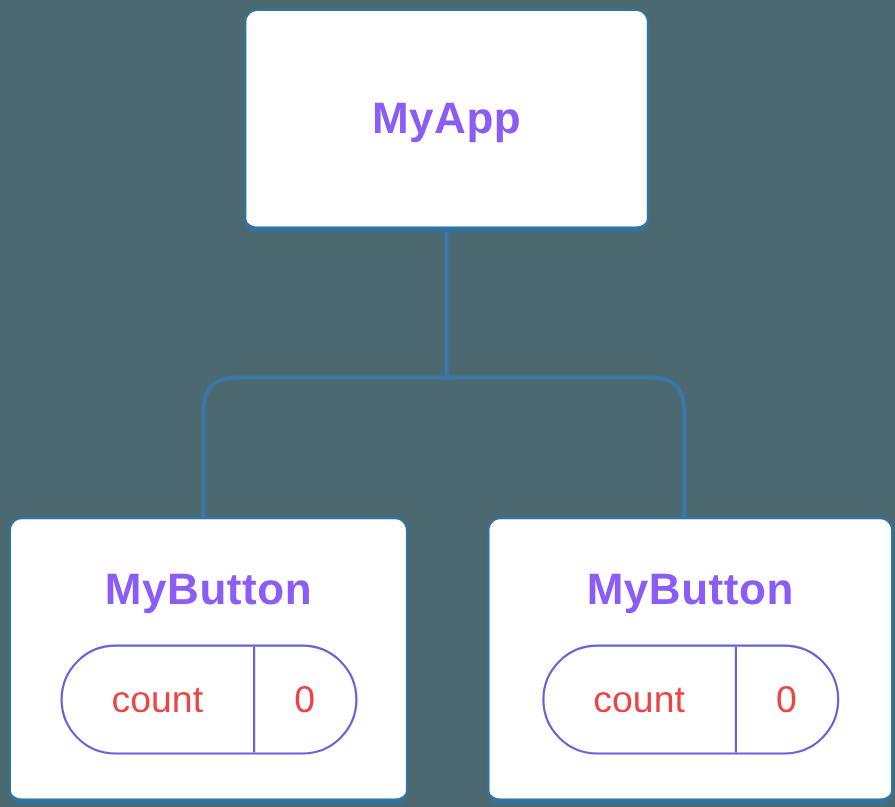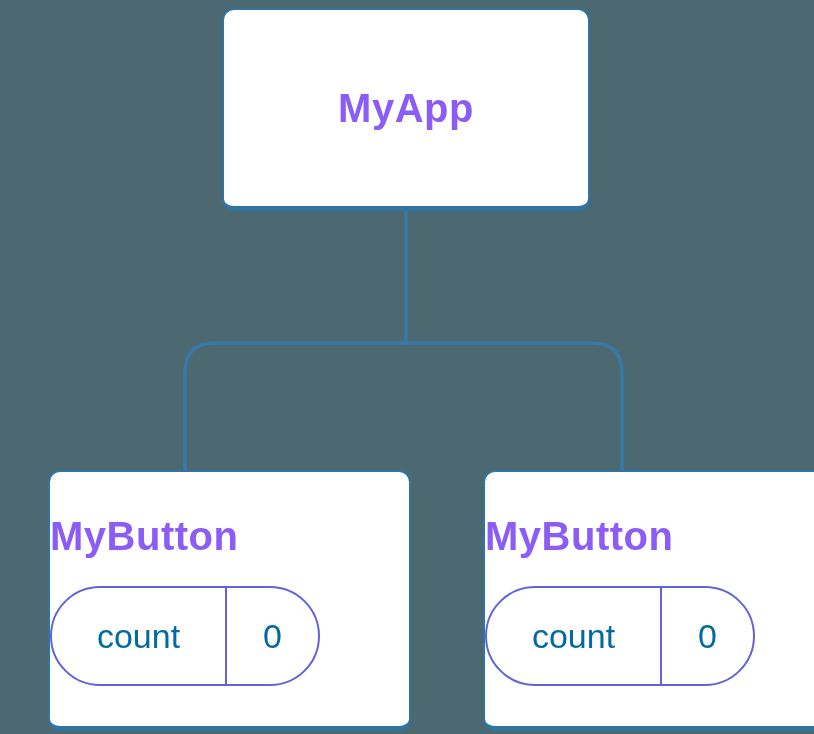--- a/index.html
+++ b/index.html
@@ -44,22 +44,21 @@
     display: flex;
     align-items: center;
     justify-content: center;
   }
   .child-card {
     top: 470px;
     width: 363px;
     height: 261px;
     display: flex;
     flex-direction: column;
-    align-items: flex-start;
-    margin-left: 40px;
+    align-items: center;
   }
   .child-left  { left: 8px; }
   .child-right { left: 443px; width: 369px; }
   .card-title {
     font-size: 40px;
     font-weight: 700;
     color: #8b5cf6;
     letter-spacing: 0.5px;
     white-space: nowrap;
   }
@@ -68,21 +67,21 @@
     line-height: 48px;
   }
   .state-pill {
     margin-top: 26px;
     width: 270px;
     height: 100px;
     border: 2px solid #6464D8;
     border-radius: 52px;
     box-sizing: border-box;
     display: flex;
-    color: #0369a1;
+    color: #ef4444;
     font-size: 34px;
     background: #FFFFFF;
   }
   .state-name {
     width: 173px;
     display: flex;
     align-items: center;
     justify-content: center;
     border-right: 2px solid #6464D8;
   }

